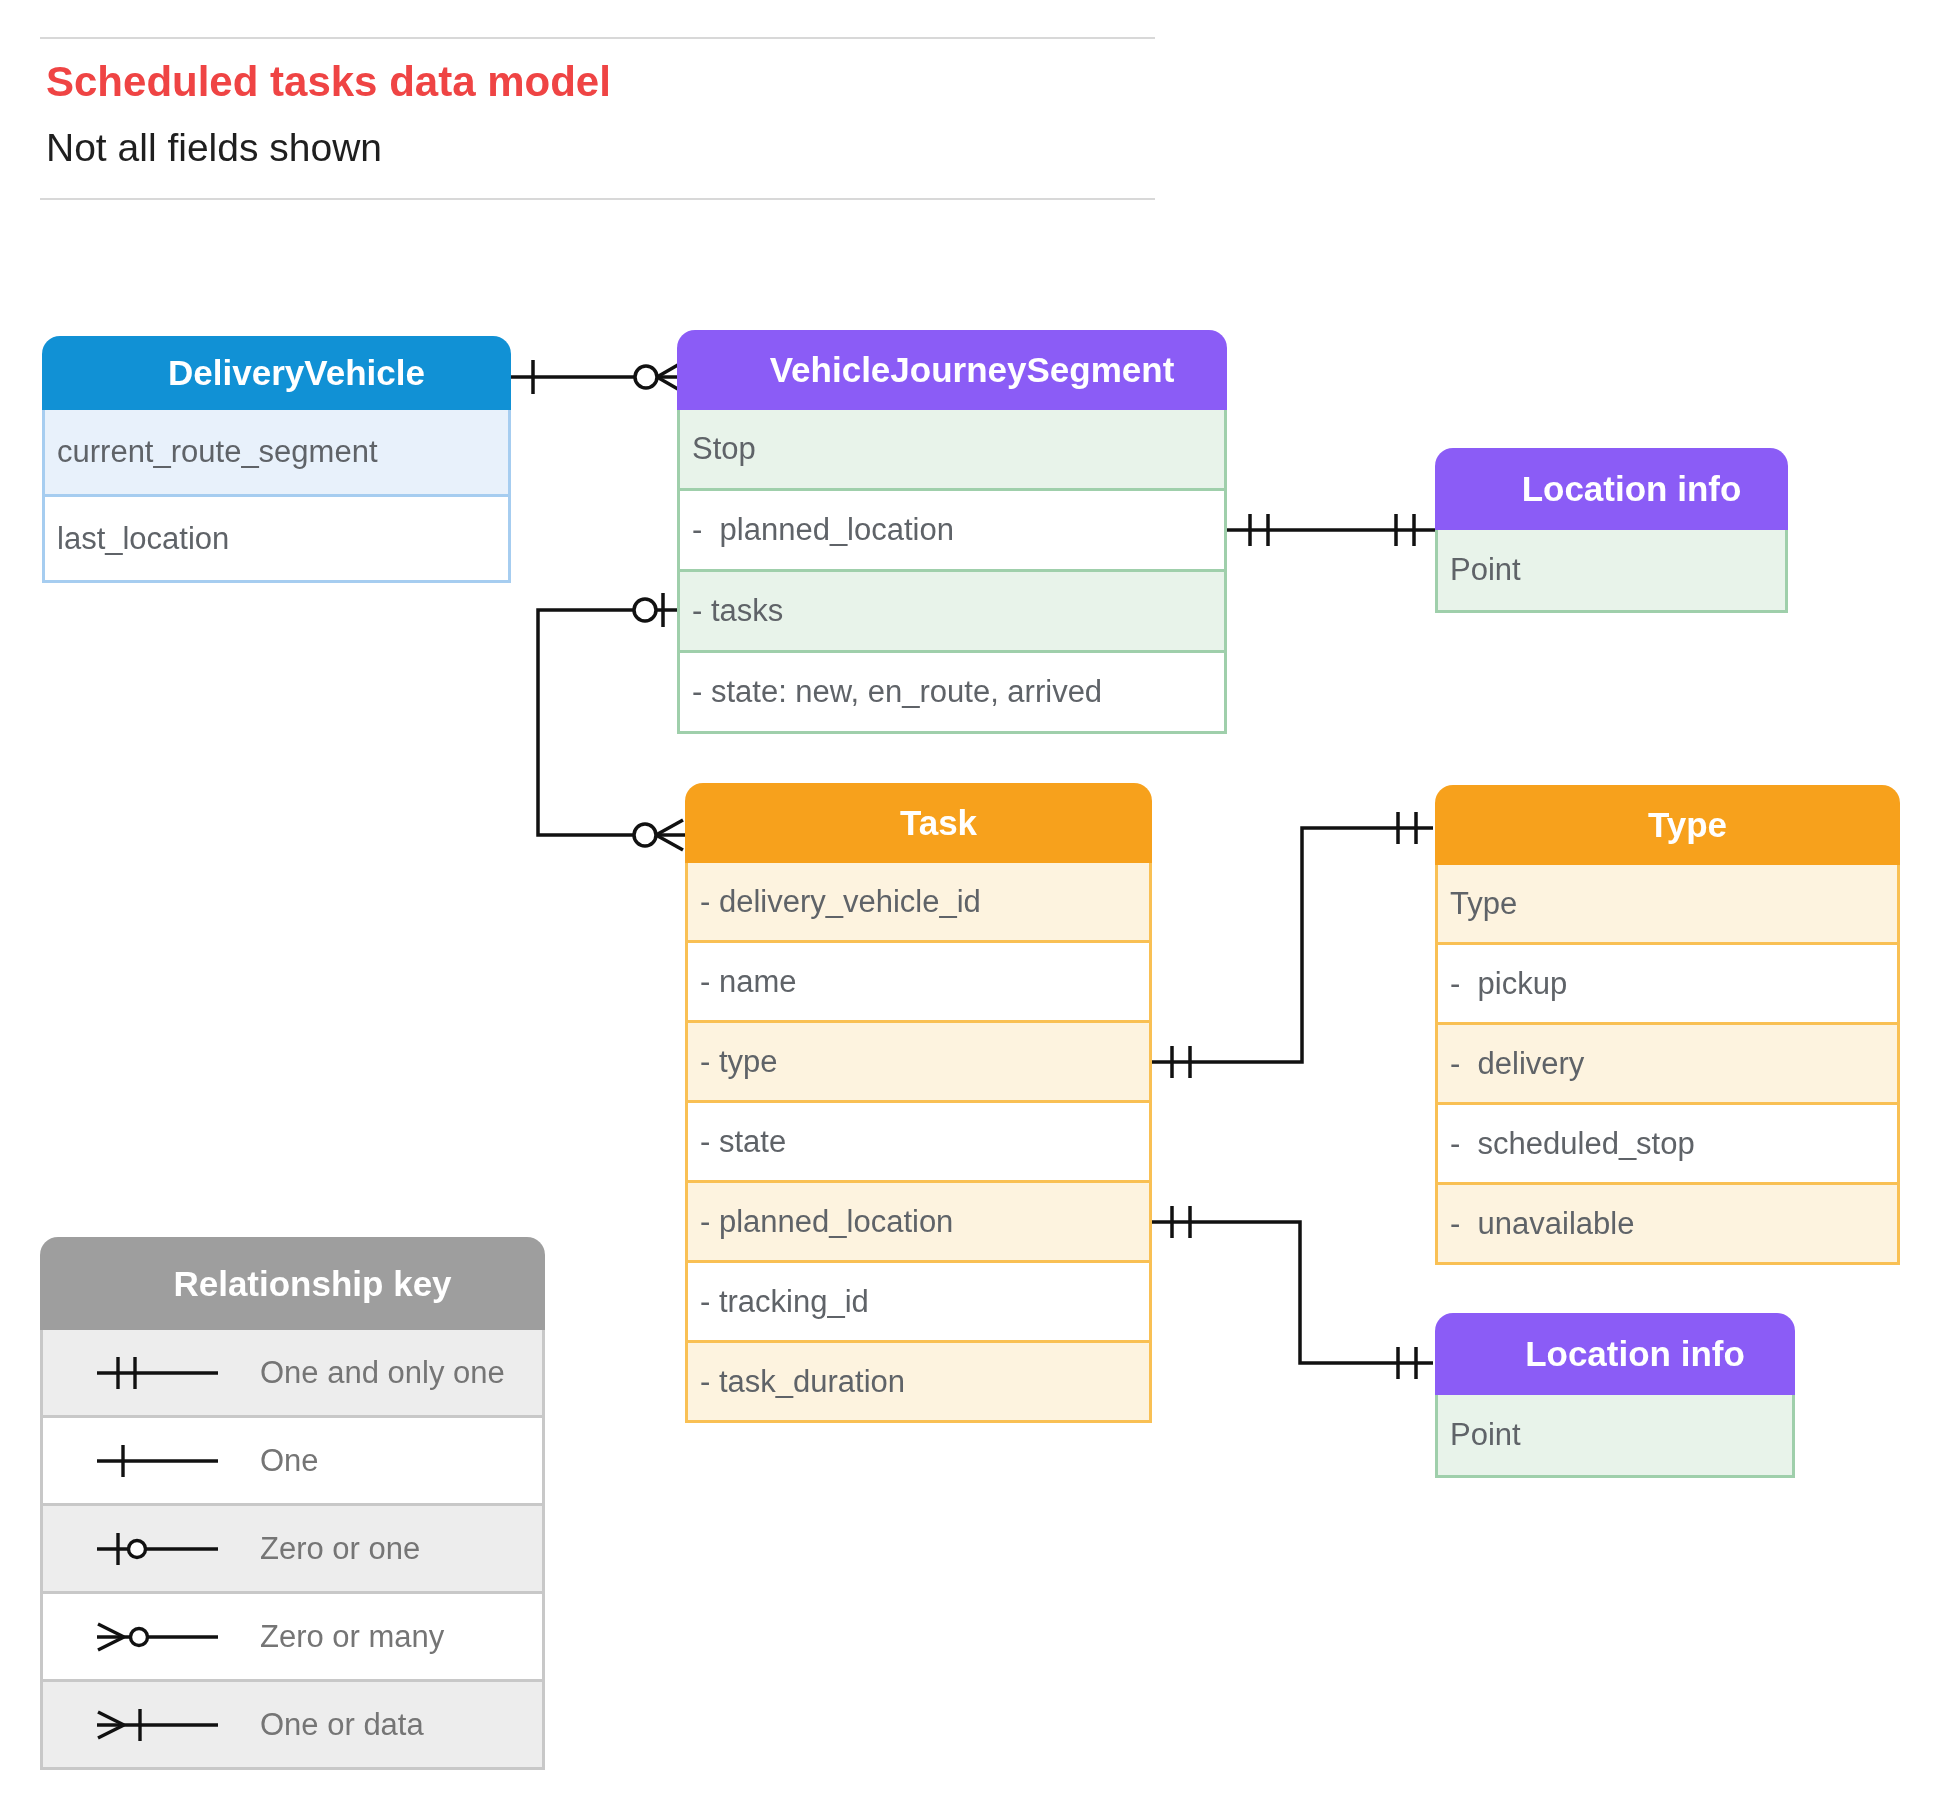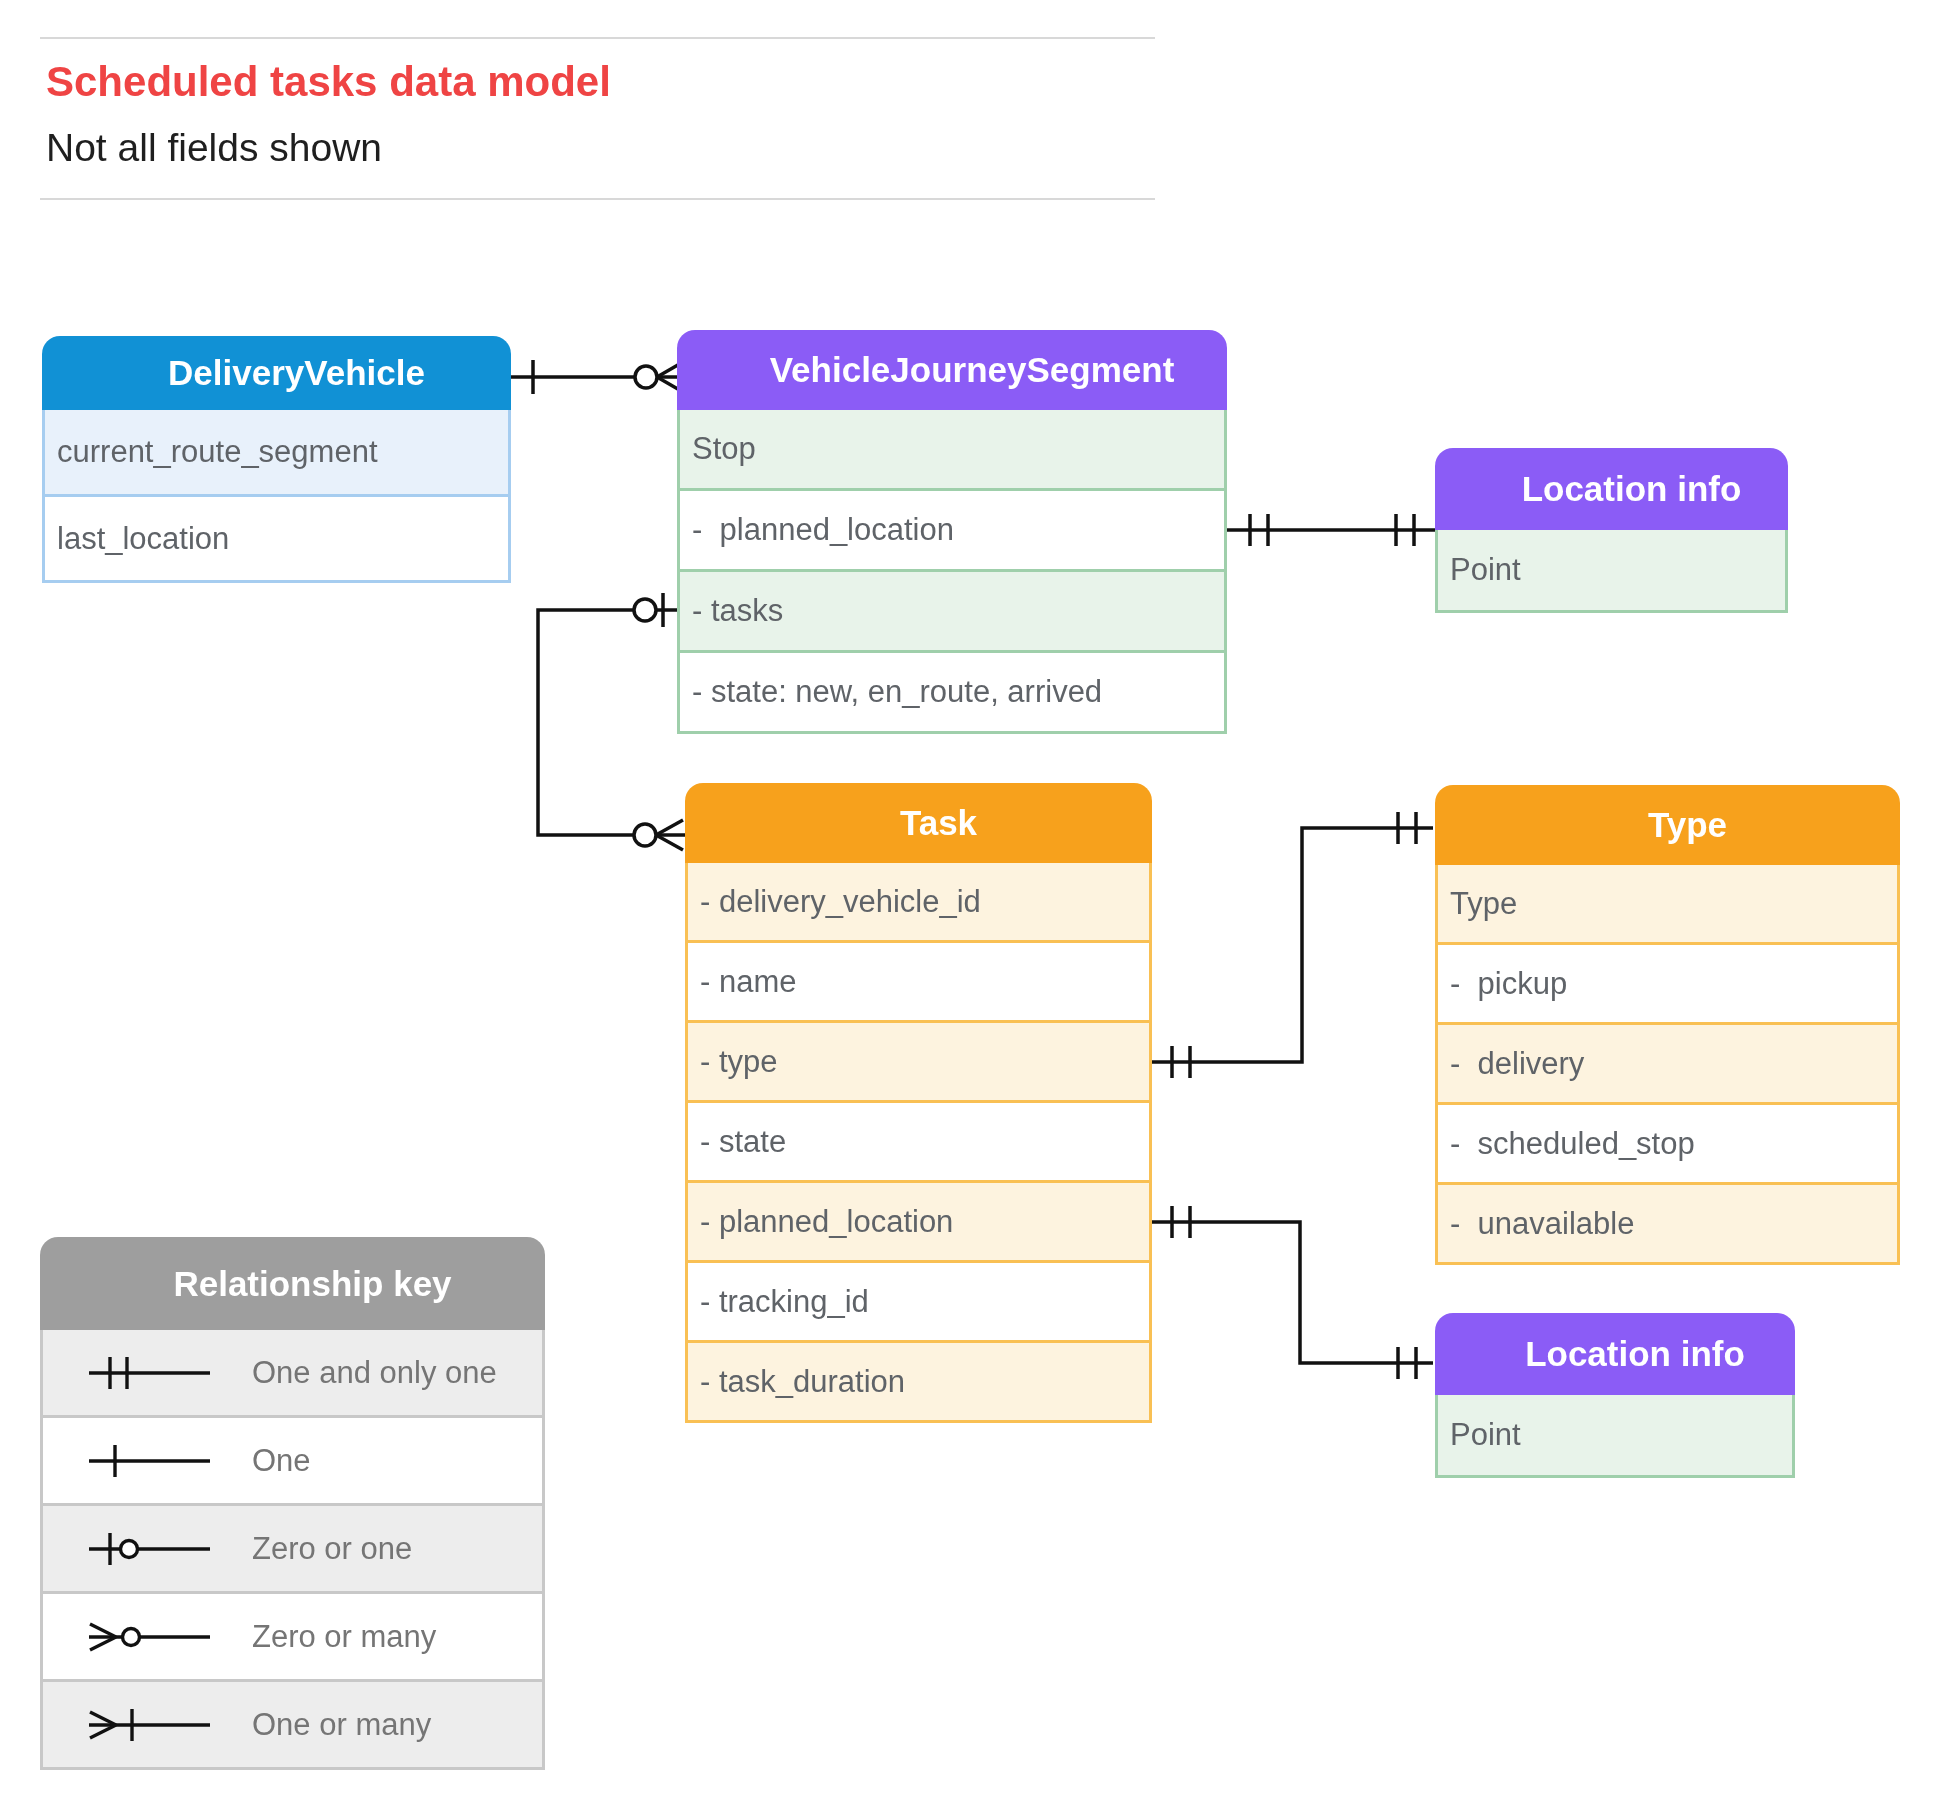--- a/index.html
+++ b/index.html
@@ -34,21 +34,21 @@
   
   .green .hdr{background:#8b5cf6;}
   .green .row{border-color:#9fcfab;}
   .green .row.shaded{background:#e8f3ea;}
   
   .orange .hdr{background:#f7a11c;}
   .orange .row{border-color:#f9c054;}
   .orange .row.shaded{background:#fdf3df;}
   
   .gray .hdr{background:#9e9e9e;}
-  .gray .row{border-color:#c8c8c8;padding-left:22px;}
+  .gray .row{border-color:#c8c8c8;padding-left:30px;}
   .gray .row.shaded{background:#ededed;}
 
   .legend-label{font-size:31px;color:#757575;margin-left:40px;white-space:pre;}
   .legend-sym{flex:0 0 auto;margin-left:22px;}
   .legend-sym line,.legend-sym path{stroke:#111111;stroke-width:3.4;fill:none;}
   .legend-sym circle{stroke:#111111;stroke-width:3.4;fill:#ffffff;}
 
   #connectors{position:absolute;left:0;top:0;pointer-events:none;}
   #connectors path,#connectors line{stroke:#111111;stroke-width:3.5;fill:none;}
   #connectors circle{stroke:#111111;stroke-width:3.5;fill:#ffffff;}
@@ -186,17 +186,17 @@
       </svg>
       <span class="legend-label">Zero or many</span>
     </div>
 
     <div class="row shaded" style="height:88px;">
       <svg class="legend-sym" width="125" height="44" viewBox="0 0 125 44">
         <line x1="2" y1="22" x2="123" y2="22"></line>
         <path d="M29 22 L3 9 M29 22 L3 35" stroke="#111111" stroke-width="3.4" fill="none"></path>
         <line x1="45" y1="6" x2="45" y2="38"></line>
       </svg>
-      <span class="legend-label">One or many</span>
+      <span class="legend-label">One or data</span>
     </div>
   </div>
 
 </div>
 
 </body></html>

